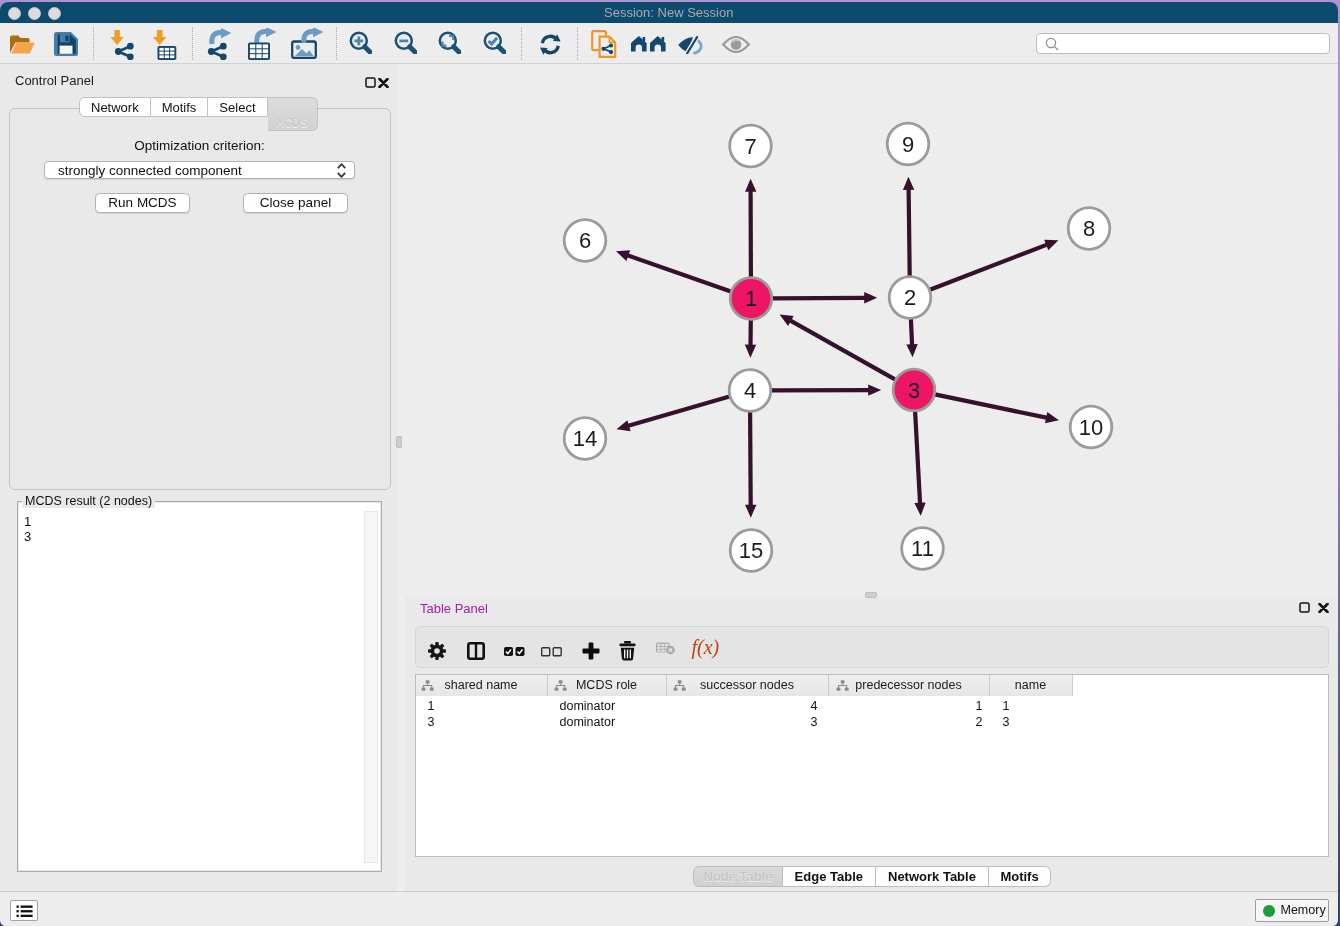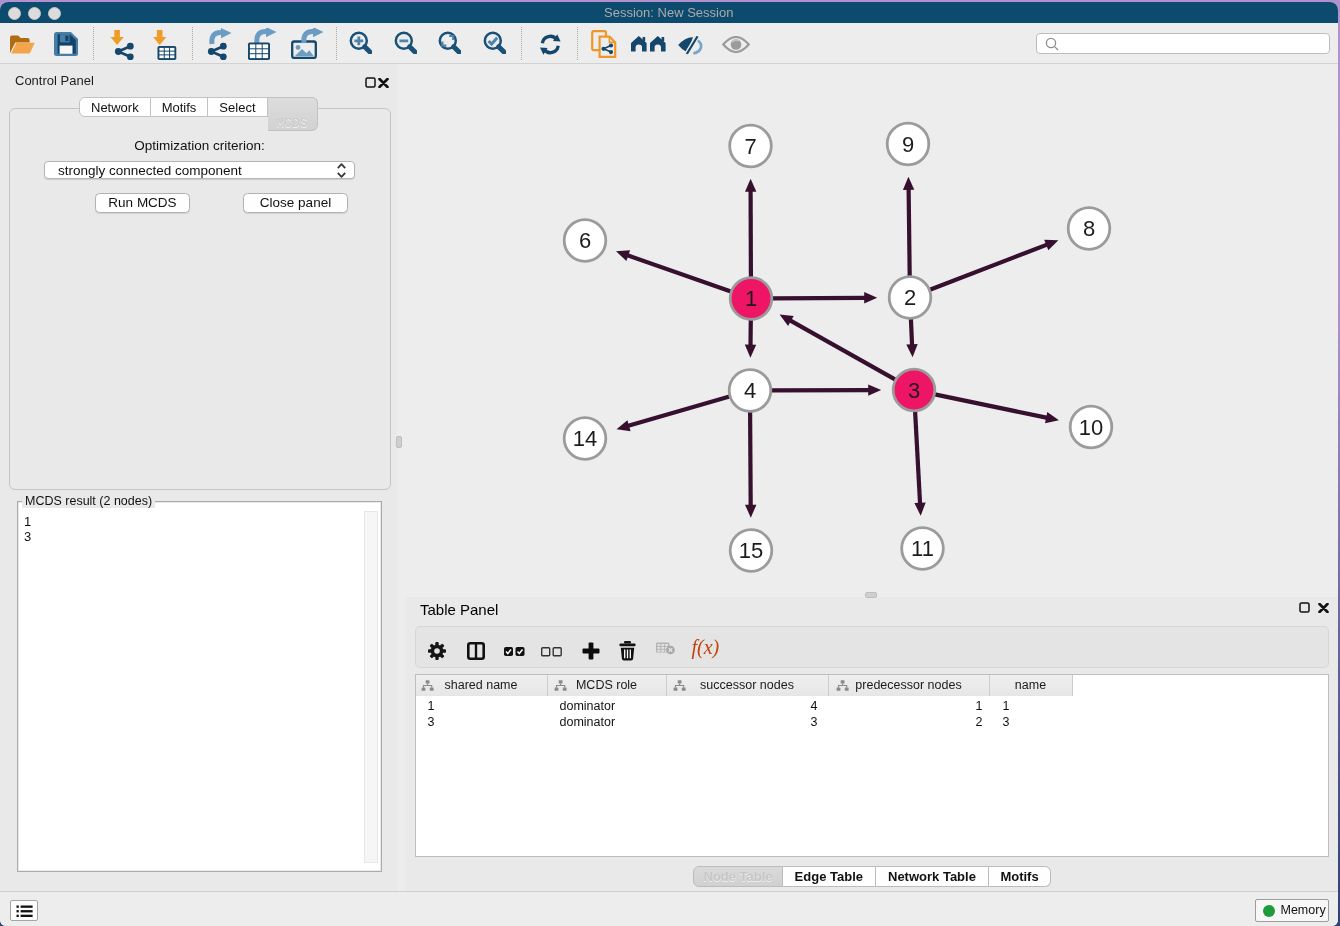--- a/index.html
+++ b/index.html
@@ -315,21 +315,21 @@
 <text x="345.5" y="67.8">7</text>
 <text x="684.0" y="150.3">8</text>
 <text x="503.0" y="65.8">9</text>
 <text x="686.0" y="348.8">10</text>
 <text x="517.5" y="470.3">11</text>
 <text x="180.0" y="360.3">14</text>
 <text x="346.0" y="472.3">15</text>
 </g>
 </svg>
   <div class="abs" id="tp">
-    <div style="position:absolute;left:15.5px;top:3.5px;font-size:15px;color:#000000;text-align:center;">Table Panel</div>
+    <div style="position:absolute;left:15.5px;top:3.5px;font-size:13px;color:#a21caf;text-align:center;">Table Panel</div>
     <svg class="abs" style="left:894px;top:5px" width="11" height="11" viewBox="0 0 11 11">
         <rect x="1" y="1" width="9" height="9" rx="1.5" stroke="#111" stroke-width="1.5" fill="none"></rect>
       </svg>
       <svg class="abs" style="left:913px;top:5.5px" width="11" height="10" viewBox="0 0 11 10">
         <path d="M1.5,1 L9.5,9 M9.5,1 L1.5,9" stroke="#111" stroke-width="2.6" stroke-linecap="round"></path>
       </svg>
     <div id="tptoolbar">
         <svg class="abs" style="left:12.5px;top:14.5px" width="18" height="18" viewBox="0 0 18 18">
           <g fill="#161616">
             <circle cx="9" cy="9" r="6.3"></circle>

